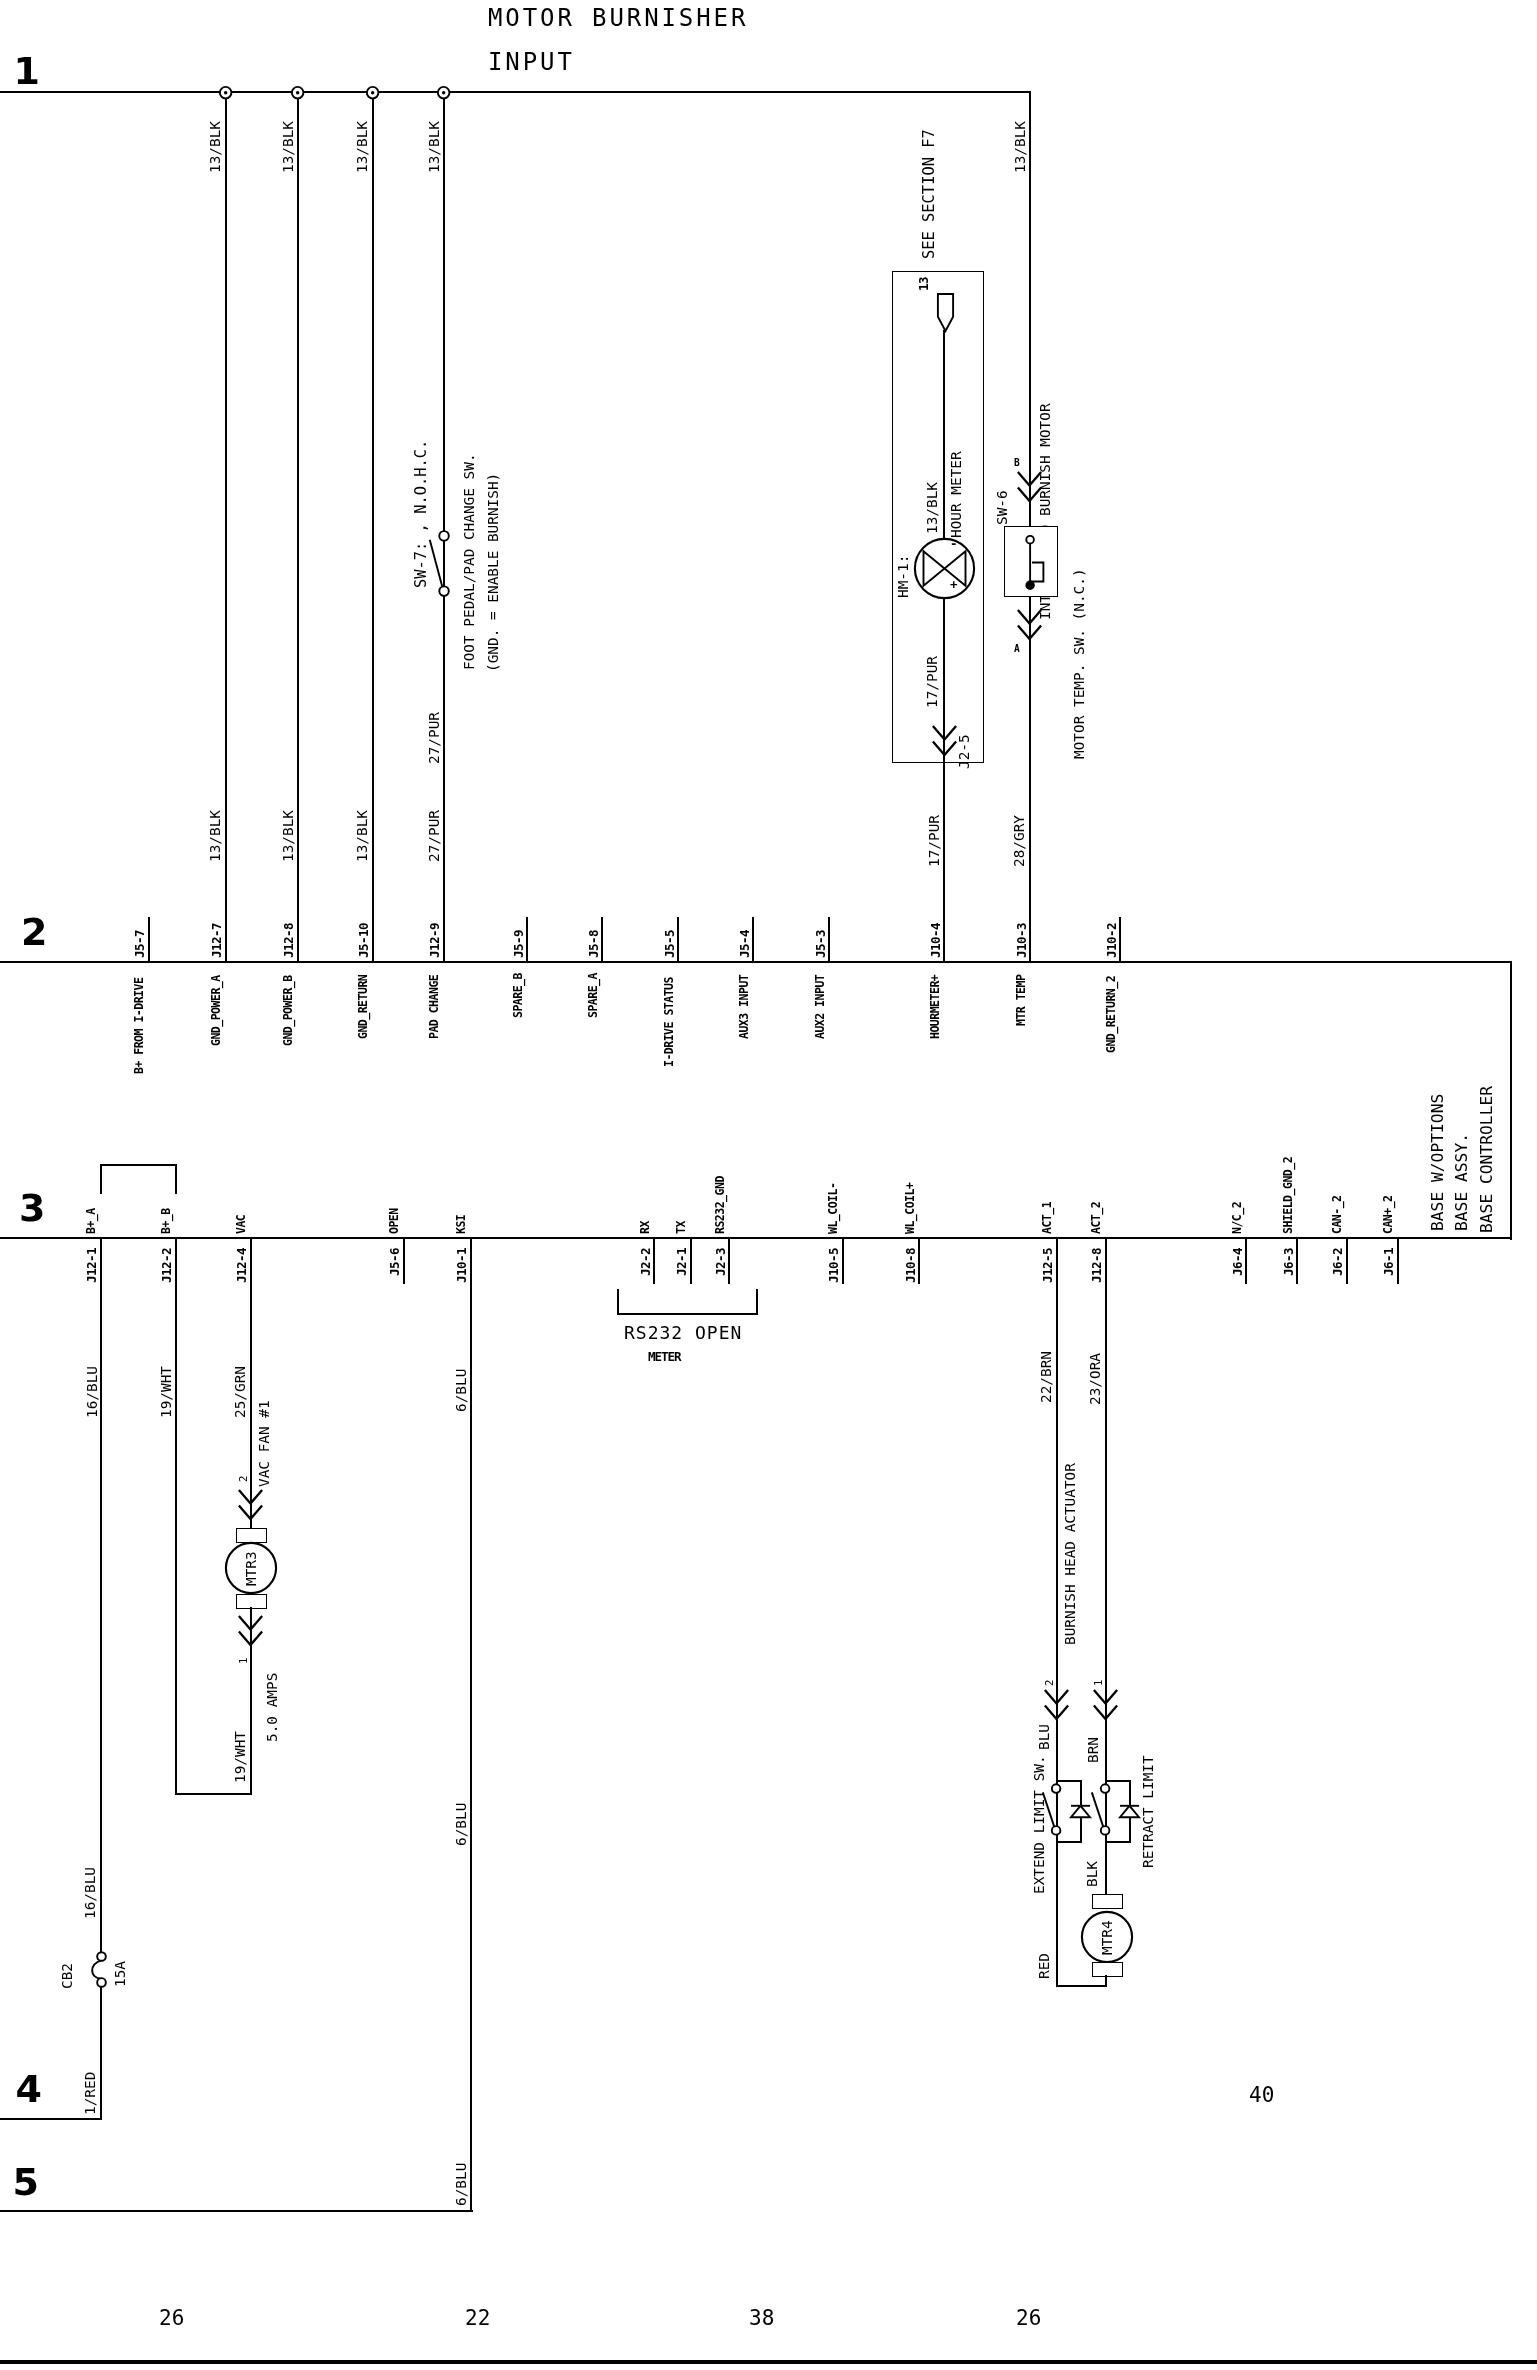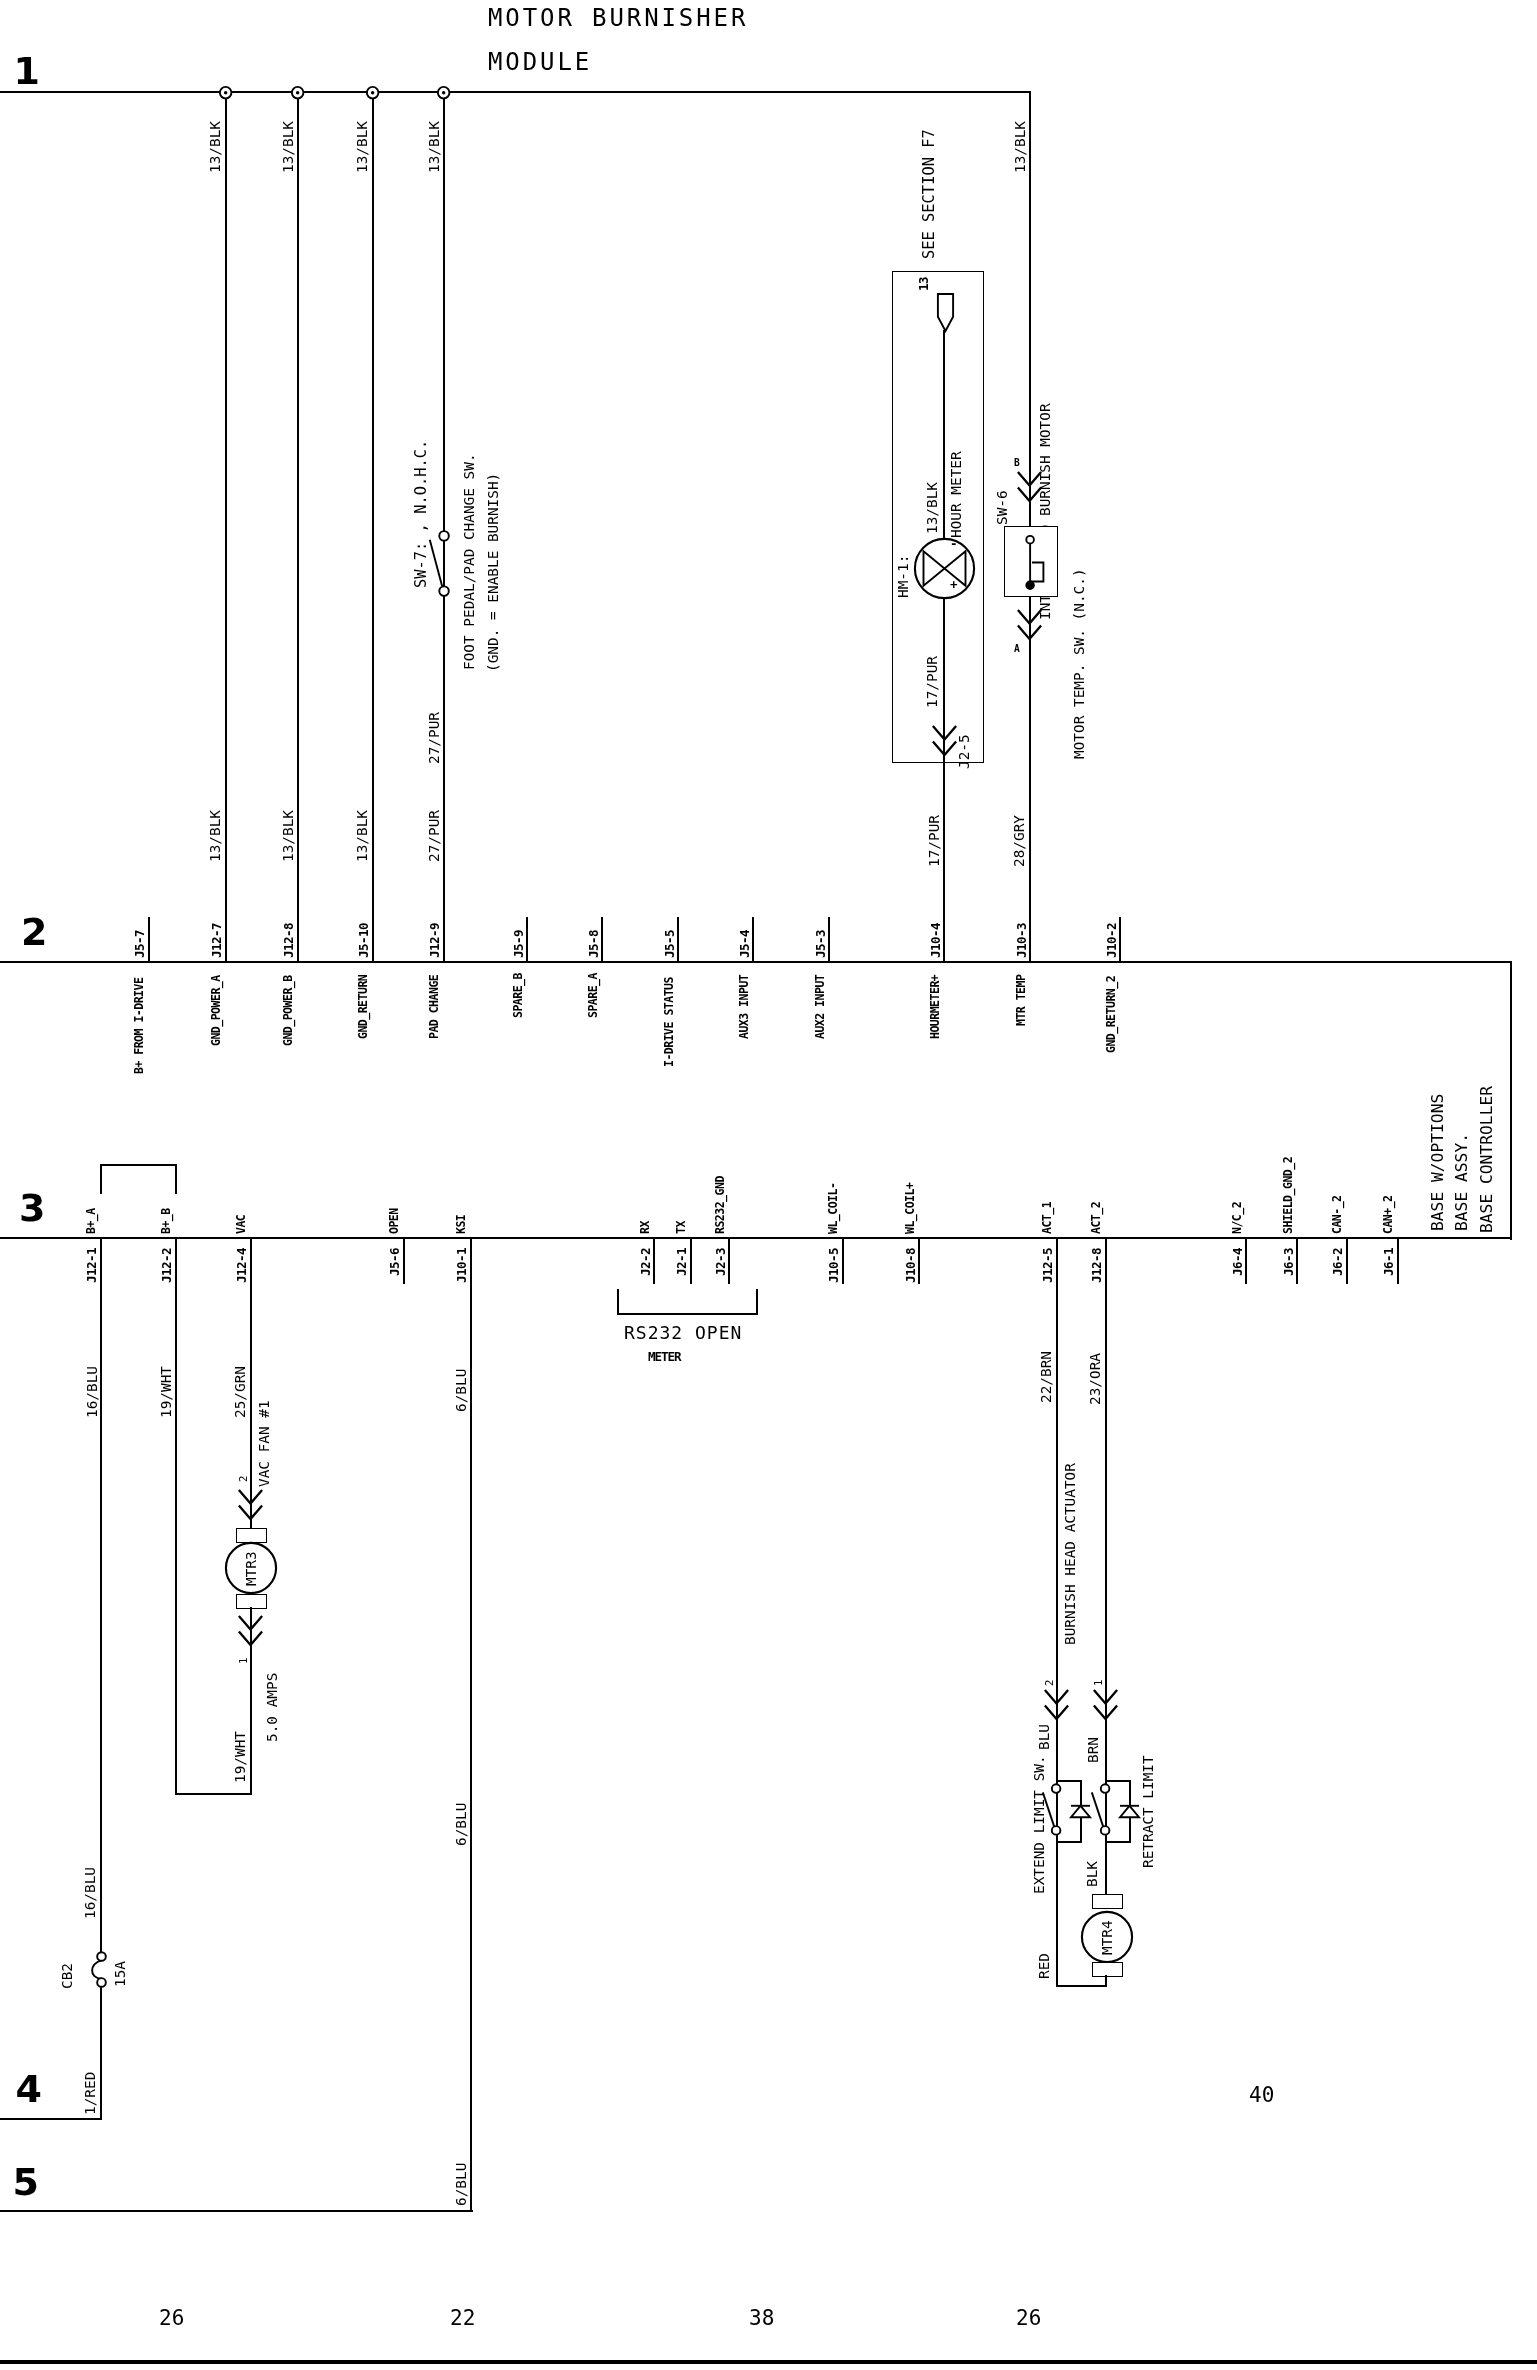--- a/index.html
+++ b/index.html
@@ -20,21 +20,21 @@
   svg{position:absolute;overflow:visible;}
   .small{font-size:10.6px;}
   .tiny{font-size:9.6px;font-weight:bold;}
 </style>
 </head>
 <body>
 
 <div id="page">
 
   <div class="h title" style="left:488px;top:5.8px;">MOTOR BURNISHER</div>
-  <div class="h title" style="left:488px;top:50px;">MODULE</div>
+  <div class="h title" style="left:488px;top:50px;">INPUT</div>
 
   <div class="h rownum" style="left:13.4px;top:52px;">1</div>
   <div class="h rownum" style="left:21px;top:913px;">2</div>
   <div class="h rownum" style="left:19px;top:1189px;">3</div>
   <div class="h rownum" style="left:15.4px;top:2070px;">4</div>
   <div class="h rownum" style="left:12.5px;top:2163px;">5</div>
 
   <div class="hl" style="left:0;top:91px;width:1031px;"></div>
   <div class="hl" style="left:0;top:961px;width:1512px;"></div>
   <div class="hl" style="left:0;top:1237px;width:1512px;"></div>
@@ -326,18 +326,18 @@
     <circle cx="28" cy="28" r="26" fill="#fff" stroke="#000" stroke-width="2.2"></circle>
   </svg>
   <div class="v" style="left:1100px;top:1955px;">MTR4</div>
   <div class="tab" style="left:1092px;top:1962px;"></div>
   <div class="v" style="left:1037px;top:1979px;">RED</div>
   <div class="vl" style="left:1105px;top:1975px;height:11.5px;"></div>
   <div class="hl" style="left:1056px;top:1985px;width:51px;"></div>
 
   <div class="h coln" style="left:1249px;top:2085px;">40</div>
   <div class="h coln" style="left:159px;top:2308px;">26</div>
-  <div class="h coln" style="left:450px;top:2308px;">22</div>
+  <div class="h coln" style="left:465px;top:2308px;">22</div>
   <div class="h coln" style="left:749px;top:2308px;">38</div>
   <div class="h coln" style="left:1016px;top:2308px;">26</div>
 
 </div>
 
 
 </body></html>

